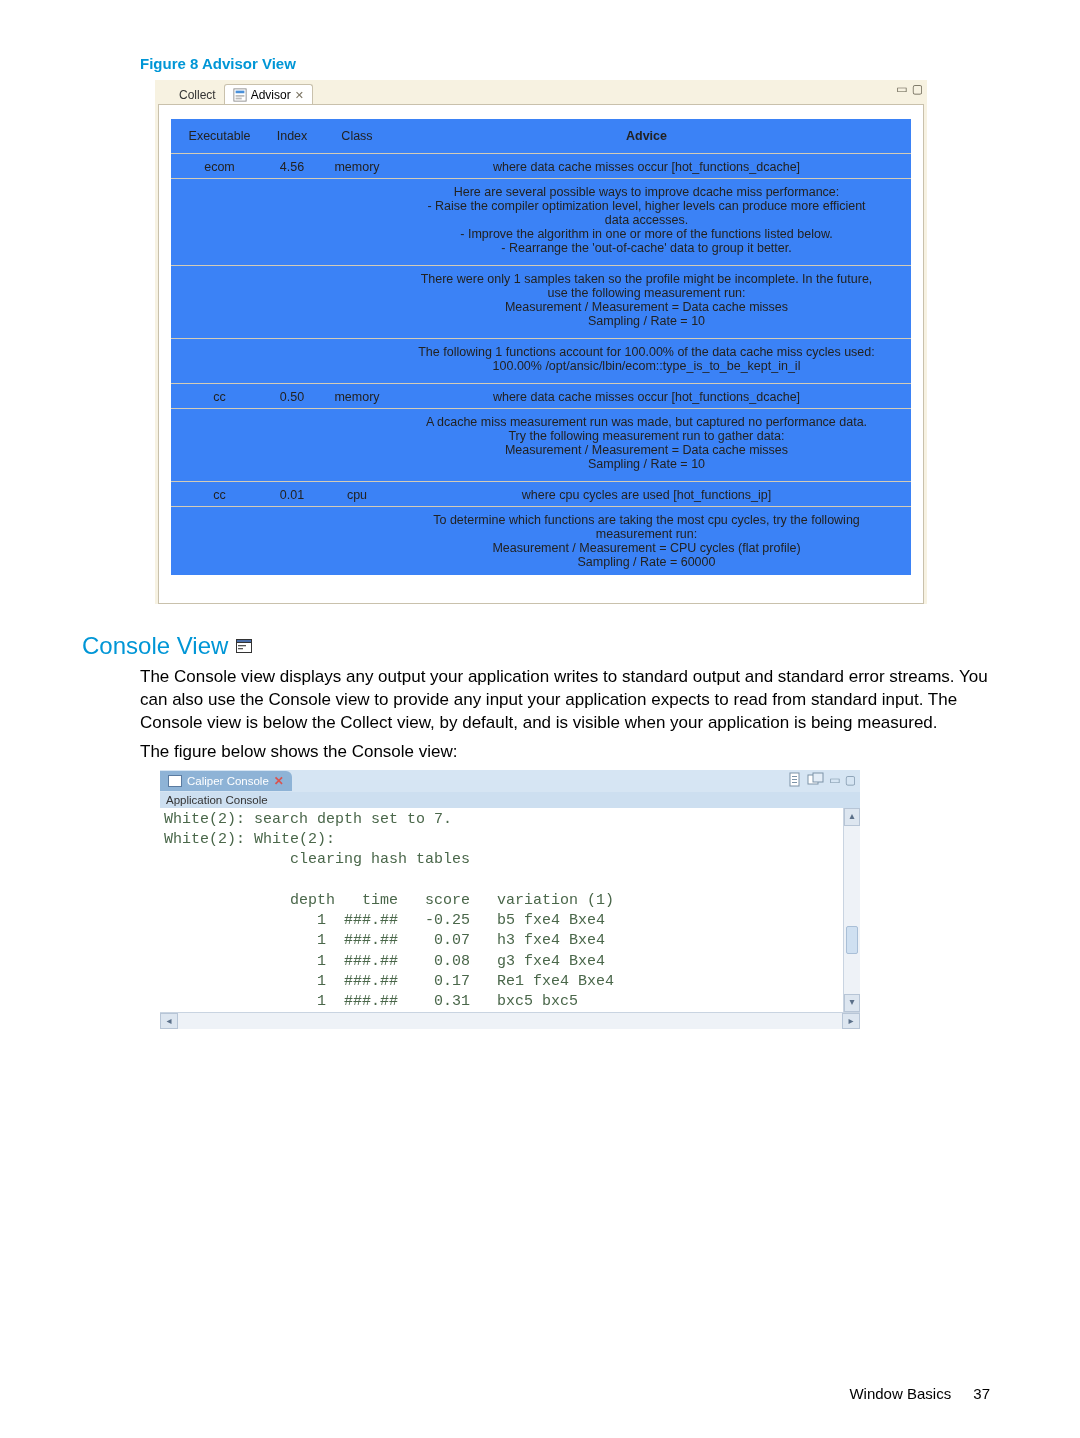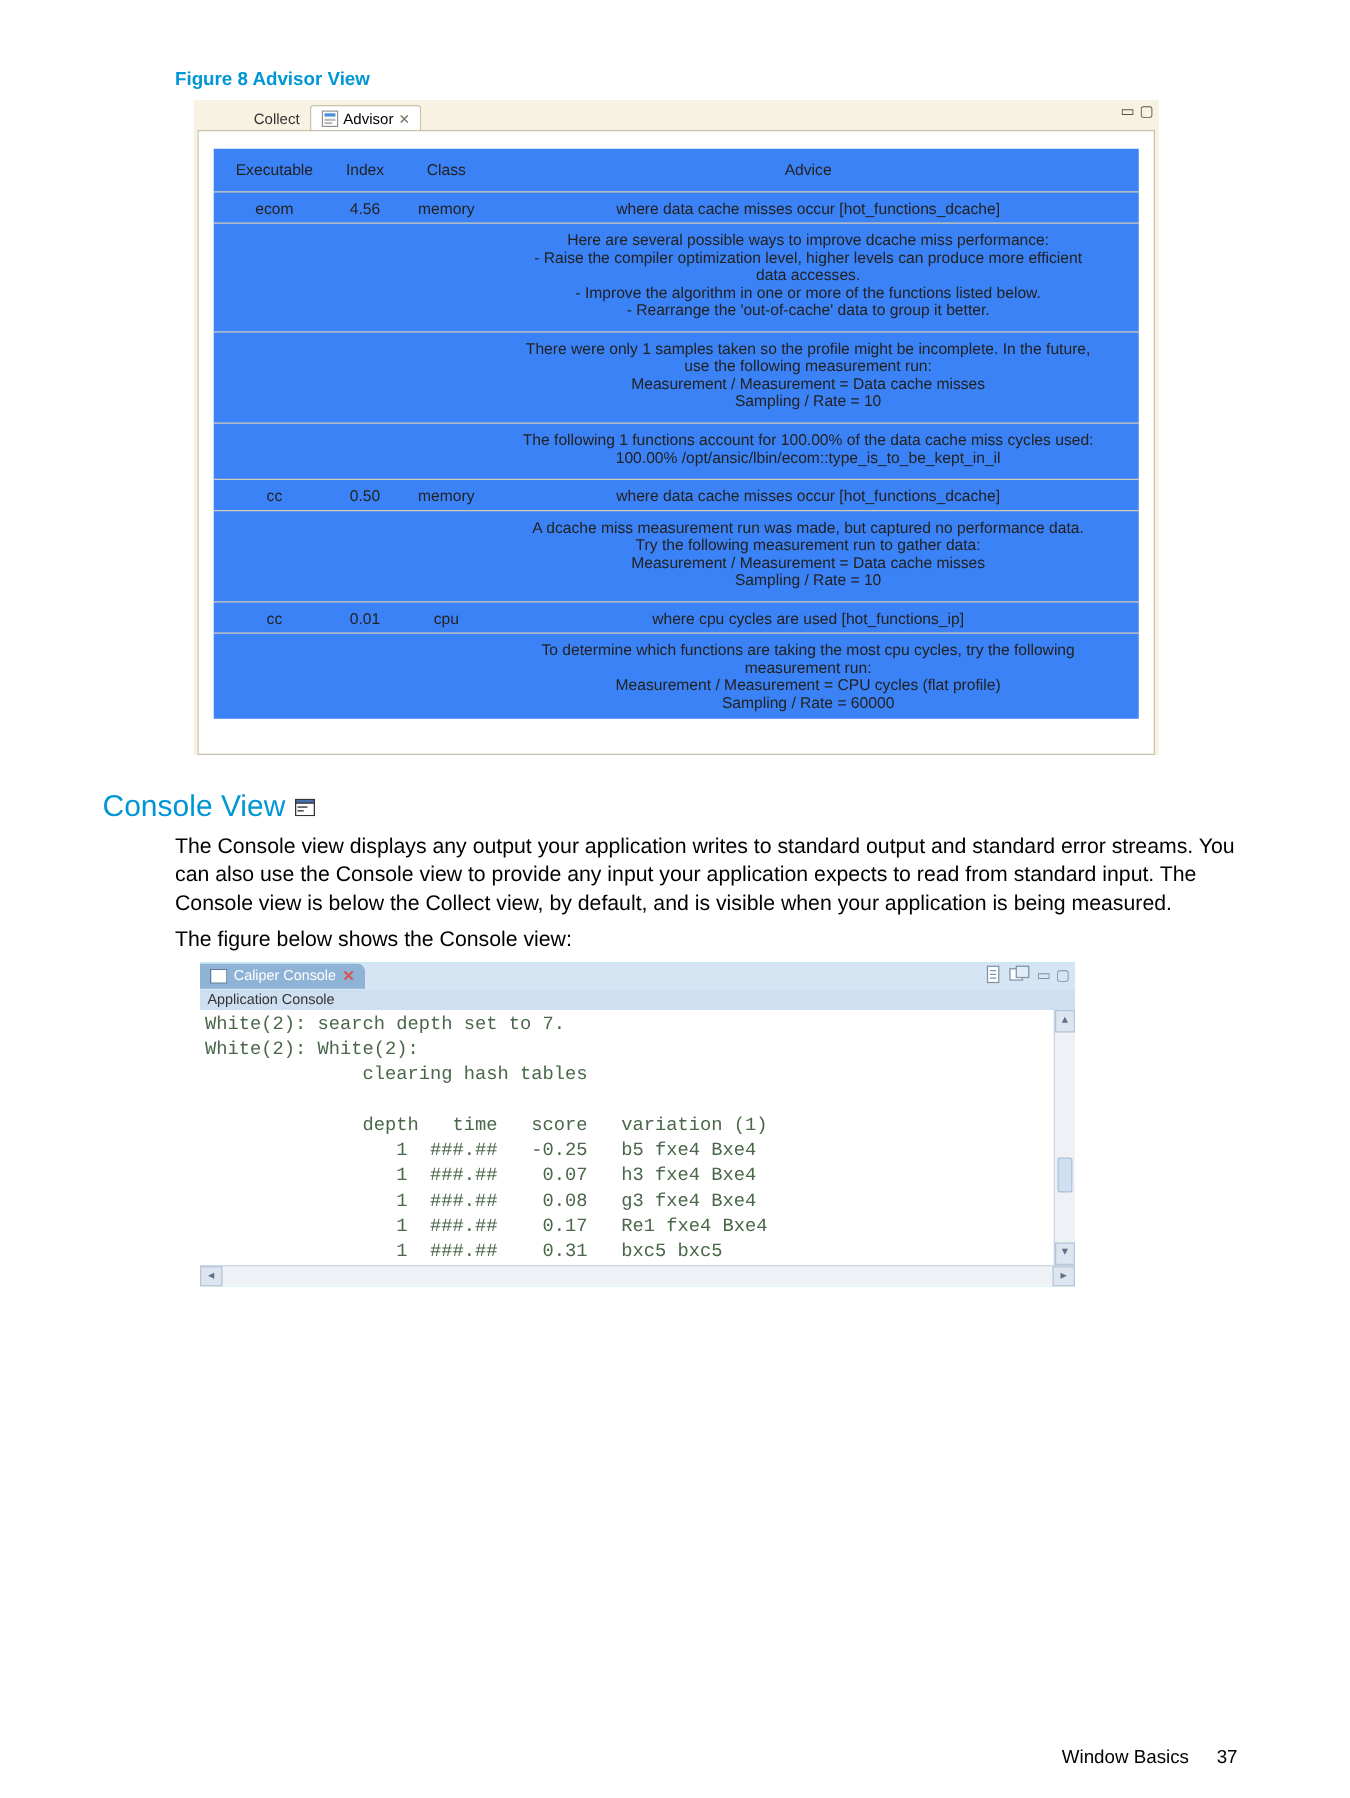--- a/index.html
+++ b/index.html
@@ -48,21 +48,20 @@
     border: 0;
   }
   .tabbar {
     display: flex;
     align-items: flex-end;
     height: 24px;
     padding-left: 16px;
     gap: 0;
     position: relative;
     background: #f7f2e1;
-    margin-left: 24px;
   }
   .tab {
     font-size: 12px;
     padding: 3px 8px 2px 8px;
     display: flex;
     align-items: center;
     gap: 4px;
     color: #333;
   }
   .tab.inactive {
@@ -101,21 +100,21 @@
     text-align: center;
   }
   .adv-row {
     display: flex;
     font-size: 12.5px;
     color: #222;
   }
   .adv-row.header {
     padding: 10px 0 10px 0;
   }
-  .adv-row.header .c-advice { font-weight: normal; }
+  .adv-row.header .c-advice { font-weight: bold; }
   .sep {
     height: 1px;
     background: #d3ccb7;
     margin: 0 0 6px 0;
   }
   .c-exe { width: 85px; padding-left: 6px; }
   .c-idx { width: 60px; }
   .c-cls { width: 70px; }
   .c-advice { flex: 1; padding-right: 10px; }
   .adv-block .c-advice {
@@ -231,21 +230,21 @@
     border: 1px solid #b7c5d6;
     font-size: 10px;
     text-align: center;
     line-height: 14px;
     color: #5b7089;
   }
   .hscroll .arrow.left { left: 0; }
   .hscroll .arrow.right { right: 0; }
   .footer {
     position: absolute;
-    bottom: 24px;
+    bottom: 36px;
     right: 90px;
     font-size: 15px;
     color: #000;
   }
   .footer .pg {
     margin-left: 18px;
   }
   .mini-icon {
     width: 14px;
     height: 14px;

